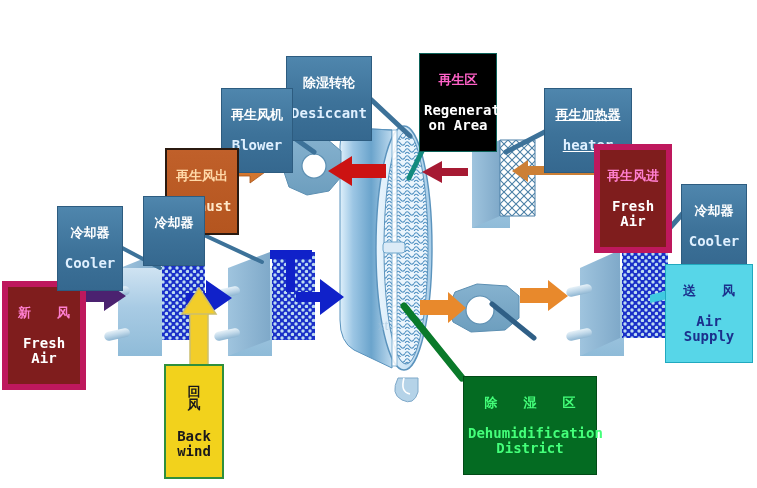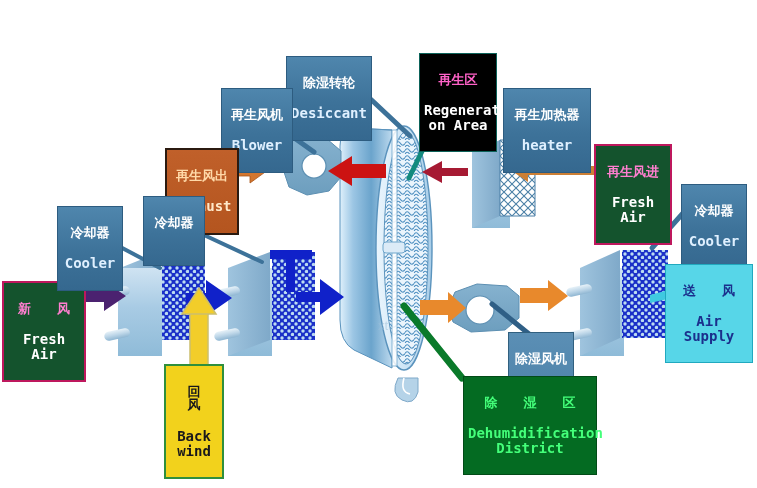--- a/index.html
+++ b/index.html
@@ -60,22 +60,22 @@
 
   .lab-orange {
     background: linear-gradient(180deg,#c0602a 0%, #b4551f 100%);
     border: 2px solid #2b1a10;
     color: #ffe9c9;
   }
   .lab-orange .cn { color:#ffd9a8; }
   .lab-orange .en { color:#ffe9c9; }
 
   .lab-purple {
-    background: #14532d;
-    border: 2px solid #be185d;
+    background: #7f1d1d;
+    border: 6px solid #be185d;
   }
   .lab-purple .cn { color:#ff7fd0; }
   .lab-purple .en { color:#ffffff; }
 
   .lab-teal {
     background: #000000;
     border: 1px solid #0c635a;
   }
   .lab-teal .cn { color:#ff62c8; }
   .lab-teal .en { color:#ffffff; }
@@ -333,21 +333,21 @@
     <span class="cn">再生风机</span>
     <span class="en">Blower</span>
   </div>
 
   <div class="label lab-teal" style="left:419px; top:53px; width:78px;">
     <span class="cn">再生区</span>
     <span class="en">Regenerati
 on Area</span>
   </div>
 
-  <div class="label lab-blue" style="left:503px; top:88px; width:88px;">
+  <div class="label lab-blue" style="left:544px; top:88px; width:88px;text-decoration:underline;">
     <span class="cn">再生加热器</span>
     <span class="en">heater</span>
   </div>
 
   <div class="label lab-orange" style="left:165px; top:148px; width:74px;">
     <span class="cn">再生风出</span>
     <span class="en">Exhaust</span>
   </div>
 
   <div class="label lab-purple" style="left:594px; top:144px; width:78px;">
@@ -373,24 +373,20 @@
   <div class="label lab-purple" style="left:2px; top:281px; width:84px;">
     <span class="cn">新　　风</span>
     <span class="en">Fresh Air</span>
   </div>
 
   <div class="label lab-yellow" style="left:164px; top:364px; width:60px;">
     <span class="cn">回　　风</span>
     <span class="en">Back wind</span>
   </div>
 
-  <div class="label lab-steel" style="left:508px; top:332px; width:66px;">
-    <span class="cn">除湿风机</span>
-    <span class="en">Blower</span>
-  </div>
 
   <div class="label lab-green" style="left:447px; top:376px; width:134px;margin-left:16px;">
     <span class="cn">除　　湿　　区</span>
     <span class="en">Dehumidification
 District</span>
   </div>
 
   <div class="label lab-cyan" style="left:665px; top:264px; width:88px;">
     <span class="cn">送　　风</span>
     <span class="en">Air Supply</span>

